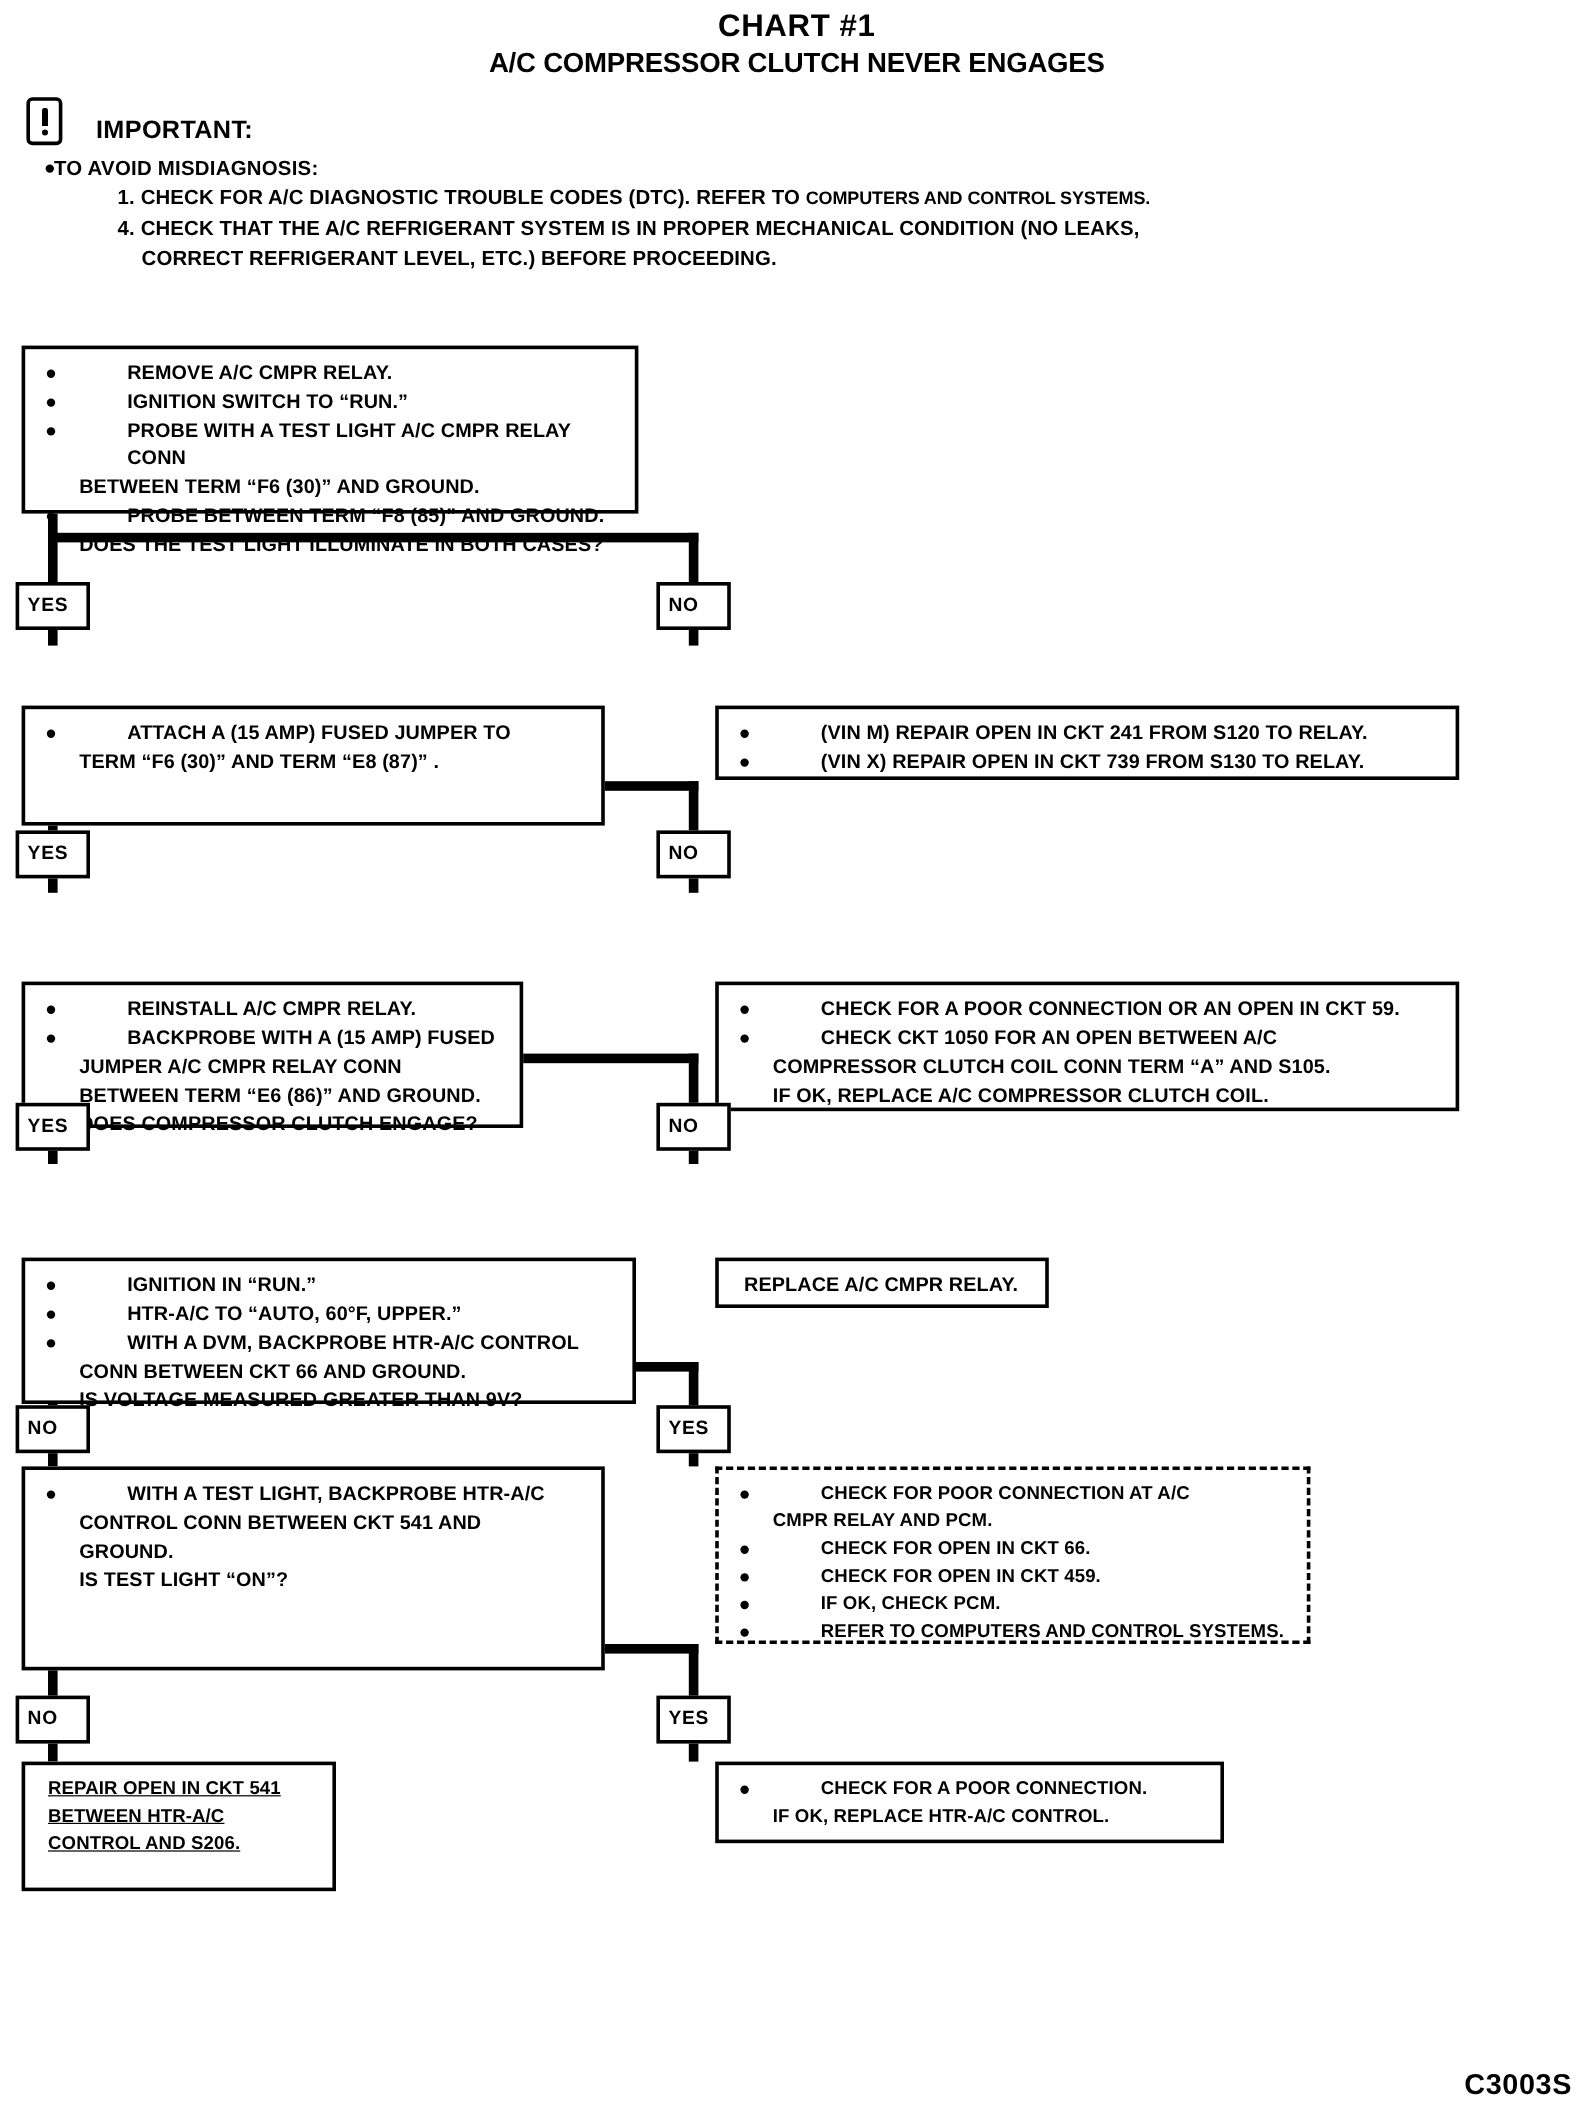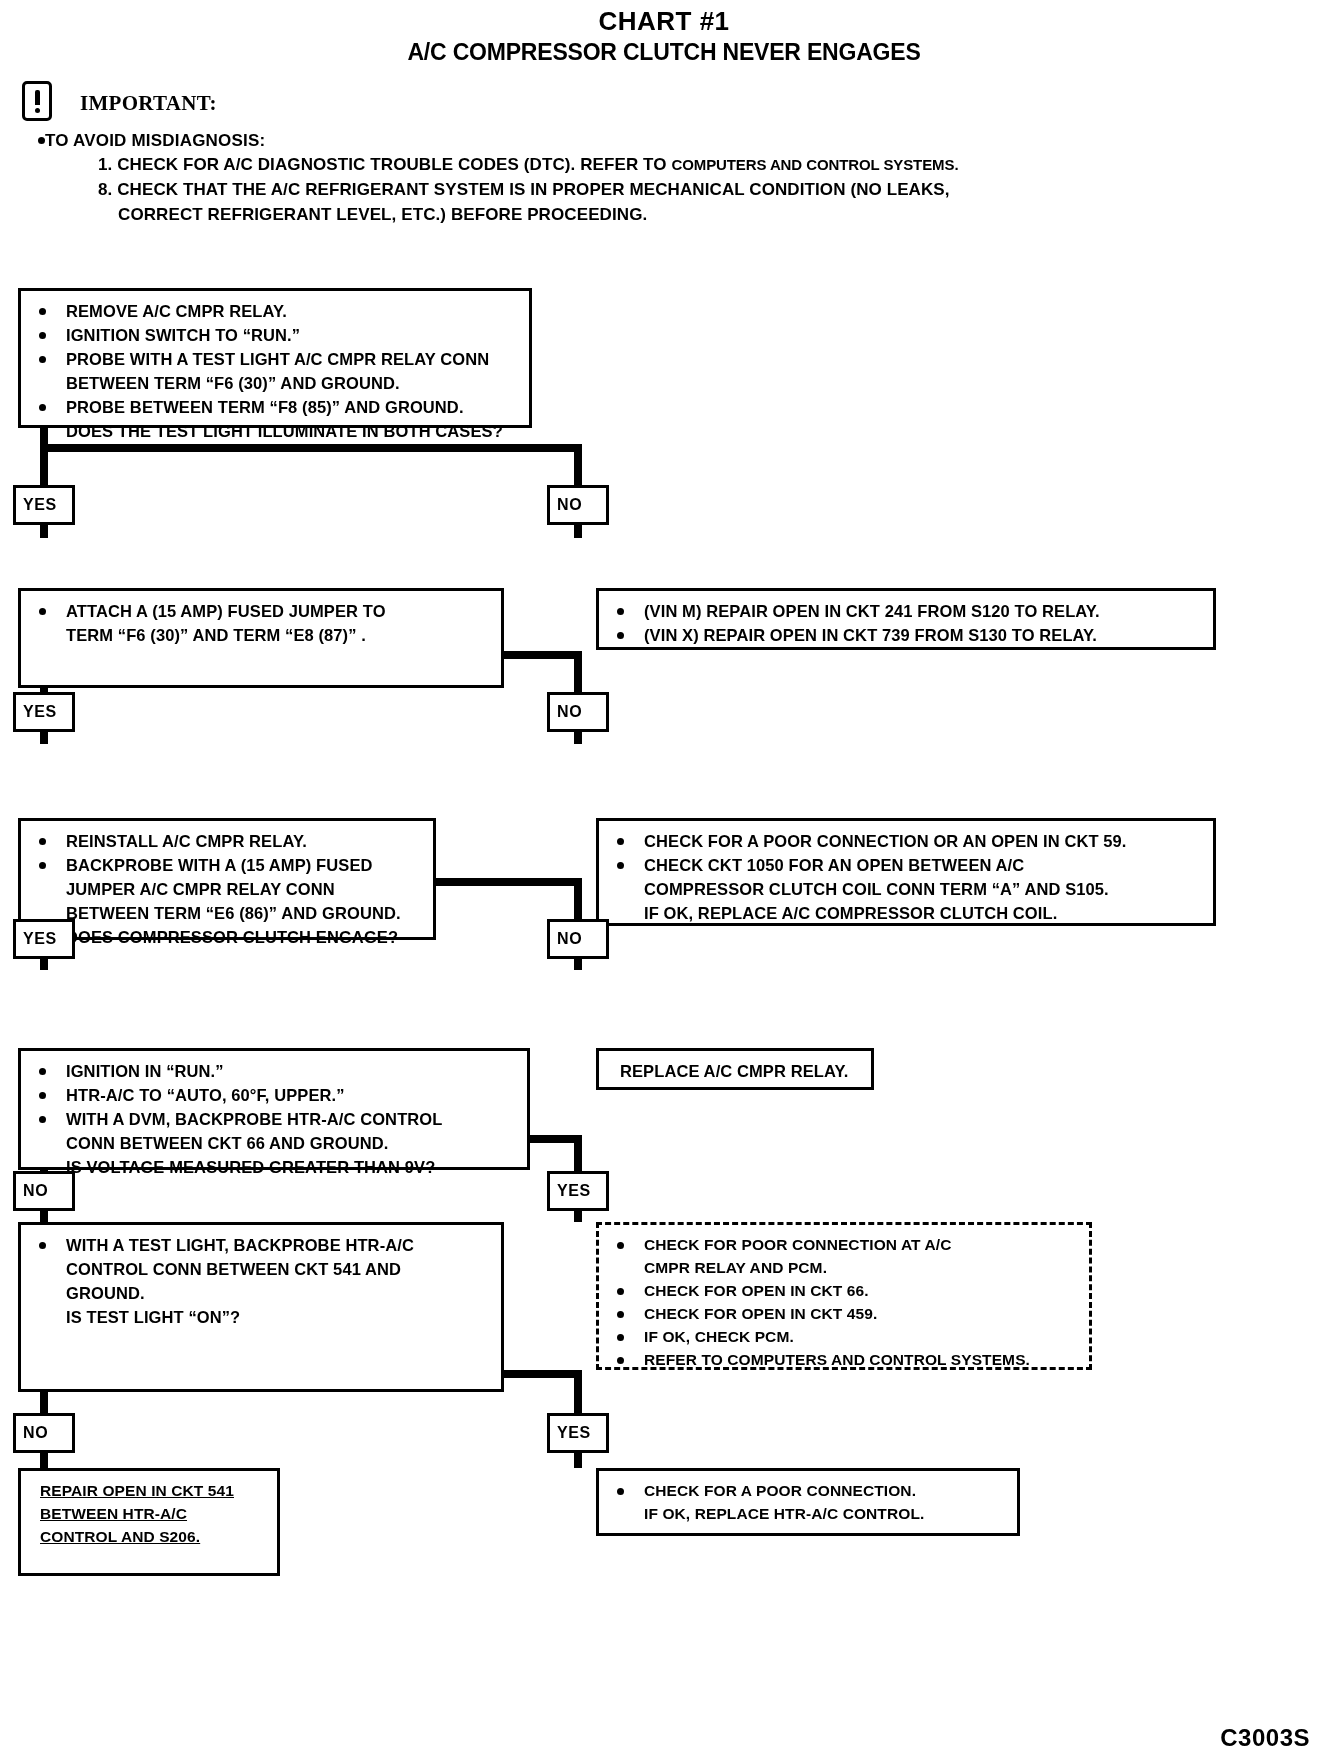--- a/index.html
+++ b/index.html
@@ -37,22 +37,21 @@
   }
 
   
   .important-wrap {
     position: absolute;
     top: 80px; left: 22px;
     width: 1100px;
   }
   .important-head {
     display: flex;
-    align-items: center;
-    font-family: Liberation Serif, serif;
+    align-items: flex-end;
   }
   .bang-icon {
     width: 30px; height: 40px;
     border: 3px solid #000;
     border-radius: 5px;
     box-sizing: border-box;
     display: flex;
     flex-direction: column;
     align-items: center;
     justify-content: center;
@@ -117,20 +116,21 @@
     box-sizing: border-box;
     padding: 9px 10px 9px 10px;
   }
   .box.dashed {
     border: 3px dashed #000;
   }
   .li {
     display: flex;
     align-items: flex-start;
     margin-bottom: 1px;
+    gap: 40px;
   }
   .li .bul {
     width: 7px; height: 7px; background: #000; border-radius: 50%;
     margin-top: 8px; flex: 0 0 auto;
     margin-left: 8px;
   }
   .li .txt {
     margin-left: 20px;
     font-size: 16.5px;
     font-weight: bold;
@@ -180,21 +180,21 @@
       <div class="dot"></div>
     </div>
     <div class="important-label">IMPORTANT:</div>
   </div>
   <div class="important-body">
     <div class="imp-bullet-row">
       <div class="imp-bullet"></div>
       <div class="imp-bullet-text">TO AVOID MISDIAGNOSIS:</div>
     </div>
     <div class="imp-num"><span>1. CHECK FOR A/C DIAGNOSTIC TROUBLE CODES (DTC).  REFER TO </span><span class="ref-small">COMPUTERS AND CONTROL SYSTEMS.</span></div>
-    <div class="imp-num">8. CHECK THAT THE A/C REFRIGERANT SYSTEM IS IN PROPER MECHANICAL CONDITION (NO LEAKS,</div>
+    <div class="imp-num">4. CHECK THAT THE A/C REFRIGERANT SYSTEM IS IN PROPER MECHANICAL CONDITION (NO LEAKS,</div>
     <div class="imp-num cont">CORRECT REFRIGERANT LEVEL, ETC.) BEFORE PROCEEDING.</div>
   </div>
 </div>
 
 <div class="ln" style="left:40px; top:425px; width:8px; height:60px;"></div>
 <div class="ln" style="left:40px; top:444px; width:542px; height:8px;"></div>
 <div class="ln" style="left:574px; top:444px; width:8px; height:42px;"></div>
 <div class="ln" style="left:40px; top:512px; width:8px; height:26px;"></div>
 <div class="ln" style="left:574px; top:512px; width:8px; height:26px;"></div>
 

